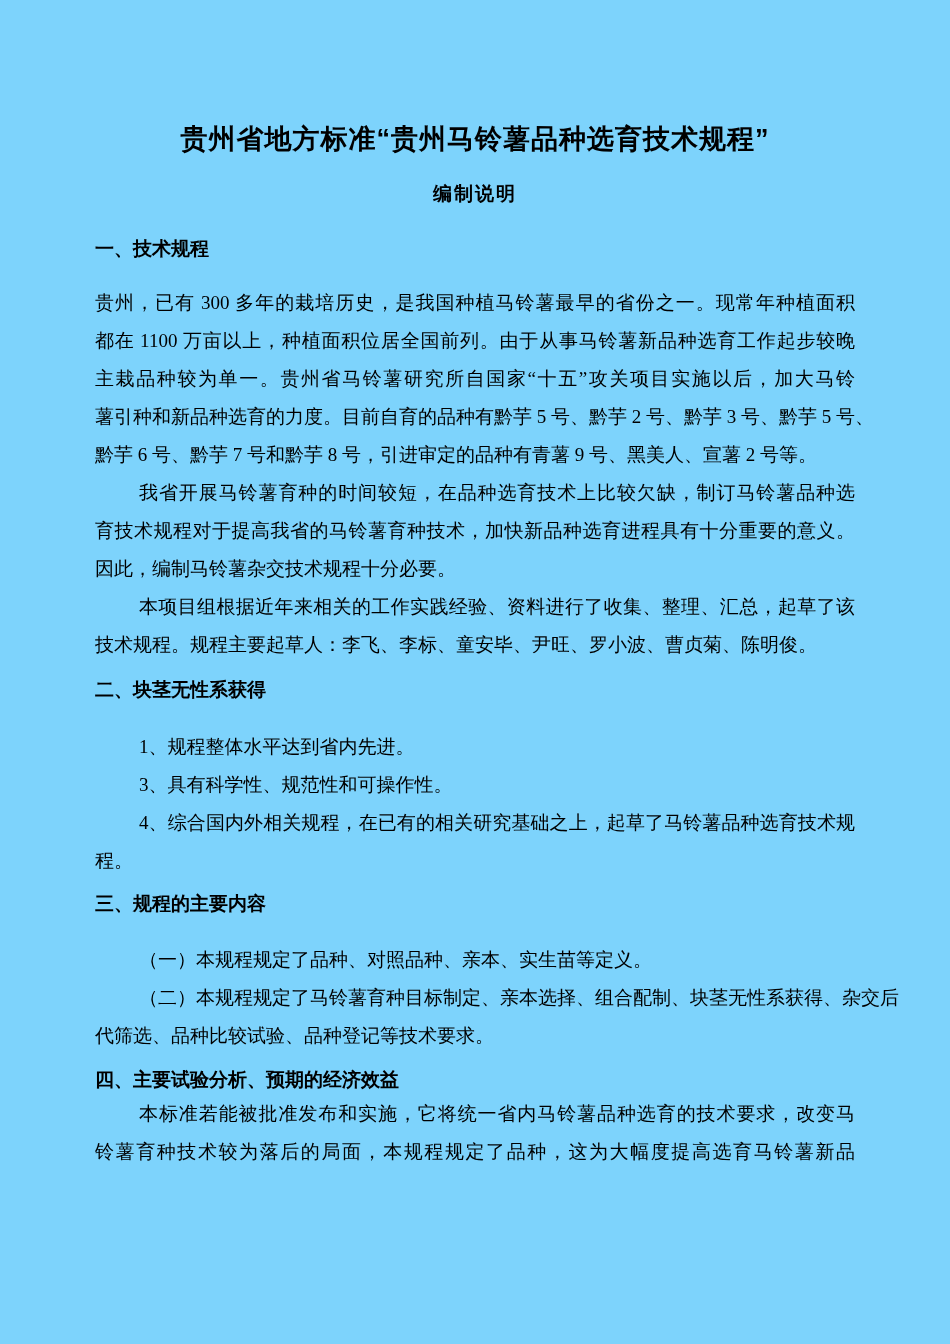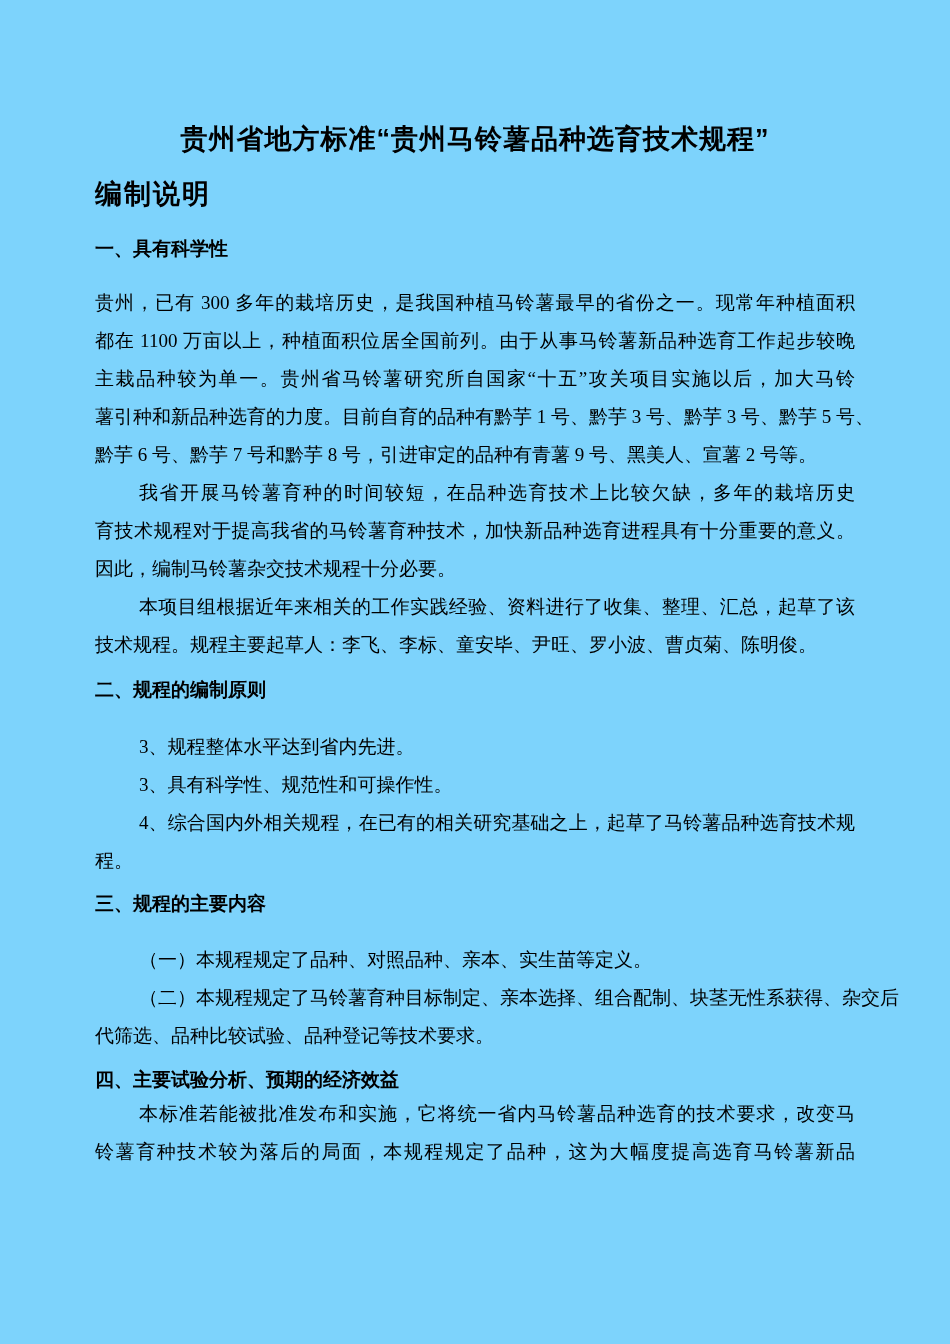--- a/index.html
+++ b/index.html
@@ -26,22 +26,23 @@
     font-size: 27px;
     line-height: 38px;
     text-align: center;
     letter-spacing: 1px;
     white-space: nowrap;
   }
   .doc-subtitle {
     margin: 17px 0 0 0;
     font-family: "Liberation Sans", "DejaVu Sans", sans-serif;
     font-weight: 700;
-    font-size: 27px;
+    font-size: 19px;
     line-height: 38px;
+    text-align: center;
     letter-spacing: 2px;
   }
   .sec-heading {
     font-family: "Liberation Sans", "DejaVu Sans", sans-serif;
     font-weight: 700;
     font-size: 19px;
     line-height: 28px;
     white-space: nowrap;
   }
   .mt-s1 { margin-top: 22px; }
@@ -69,39 +70,39 @@
 </style>
 </head>
 <body>
 
 <div class="page">
   <div class="content">
 
     <div class="doc-title">贵州省地方标准“贵州马铃薯品种选育技术规程”</div>
     <div class="doc-subtitle">编制说明</div>
 
-    <div class="sec-heading mt-s1">一、具有科学性</div>
+    <div class="sec-heading mt-s1">一、技术规程</div>
 
     <div class="group mt-g1">
       <div class="line j">贵州，已有 300 多年的栽培历史，是我国种植马铃薯最早的省份之一。现常年种植面积</div>
       <div class="line j">都在 1100 万亩以上，种植面积位居全国前列。由于从事马铃薯新品种选育工作起步较晚</div>
       <div class="line j">主栽品种较为单一。贵州省马铃薯研究所自国家“十五”攻关项目实施以后，加大马铃</div>
-      <div class="line j">薯引种和新品种选育的力度。目前自育的品种有黔芋 1 号、黔芋 3 号、黔芋 3 号、黔芋 5 号、</div>
+      <div class="line j">薯引种和新品种选育的力度。目前自育的品种有黔芋 5 号、黔芋 2 号、黔芋 3 号、黔芋 5 号、</div>
       <div class="line">黔芋 6 号、黔芋 7 号和黔芋 8 号，引进审定的品种有青薯 9 号、黑美人、宣薯 2 号等。</div>
-      <div class="line in j">我省开展马铃薯育种的时间较短，在品种选育技术上比较欠缺，多年的栽培历史</div>
+      <div class="line in j">我省开展马铃薯育种的时间较短，在品种选育技术上比较欠缺，制订马铃薯品种选</div>
       <div class="line j">育技术规程对于提高我省的马铃薯育种技术，加快新品种选育进程具有十分重要的意义。</div>
       <div class="line">因此，编制马铃薯杂交技术规程十分必要。</div>
       <div class="line in j">本项目组根据近年来相关的工作实践经验、资料进行了收集、整理、汇总，起草了该</div>
       <div class="line">技术规程。规程主要起草人：李飞、李标、童安毕、尹旺、罗小波、曹贞菊、陈明俊。</div>
     </div>
 
-    <div class="sec-heading mt-s2">二、规程的编制原则</div>
+    <div class="sec-heading mt-s2">二、块茎无性系获得</div>
 
     <div class="group mt-g2">
-      <div class="line in">3、规程整体水平达到省内先进。</div>
+      <div class="line in">1、规程整体水平达到省内先进。</div>
       <div class="line in">3、具有科学性、规范性和可操作性。</div>
       <div class="line in j">4、综合国内外相关规程，在已有的相关研究基础之上，起草了马铃薯品种选育技术规</div>
       <div class="line">程。</div>
     </div>
 
     <div class="sec-heading mt-s3">三、规程的主要内容</div>
 
     <div class="group mt-g3">
       <div class="line in">（一）本规程规定了品种、对照品种、亲本、实生苗等定义。</div>
       <div class="line in j">（二）本规程规定了马铃薯育种目标制定、亲本选择、组合配制、块茎无性系获得、杂交后</div>

